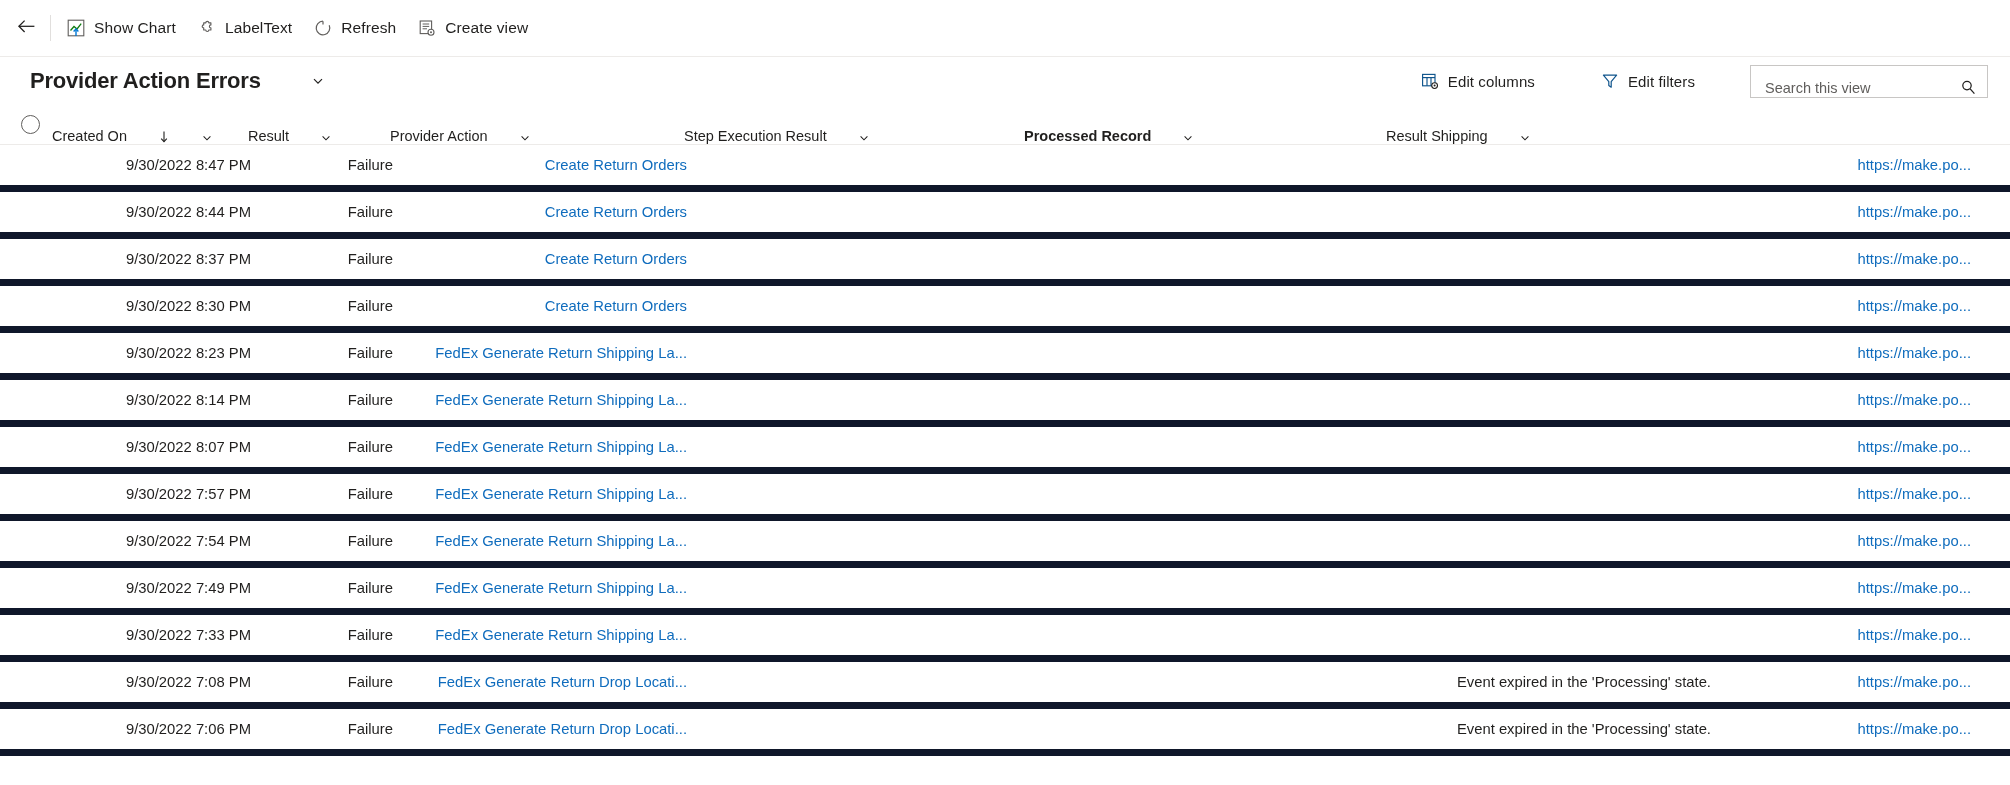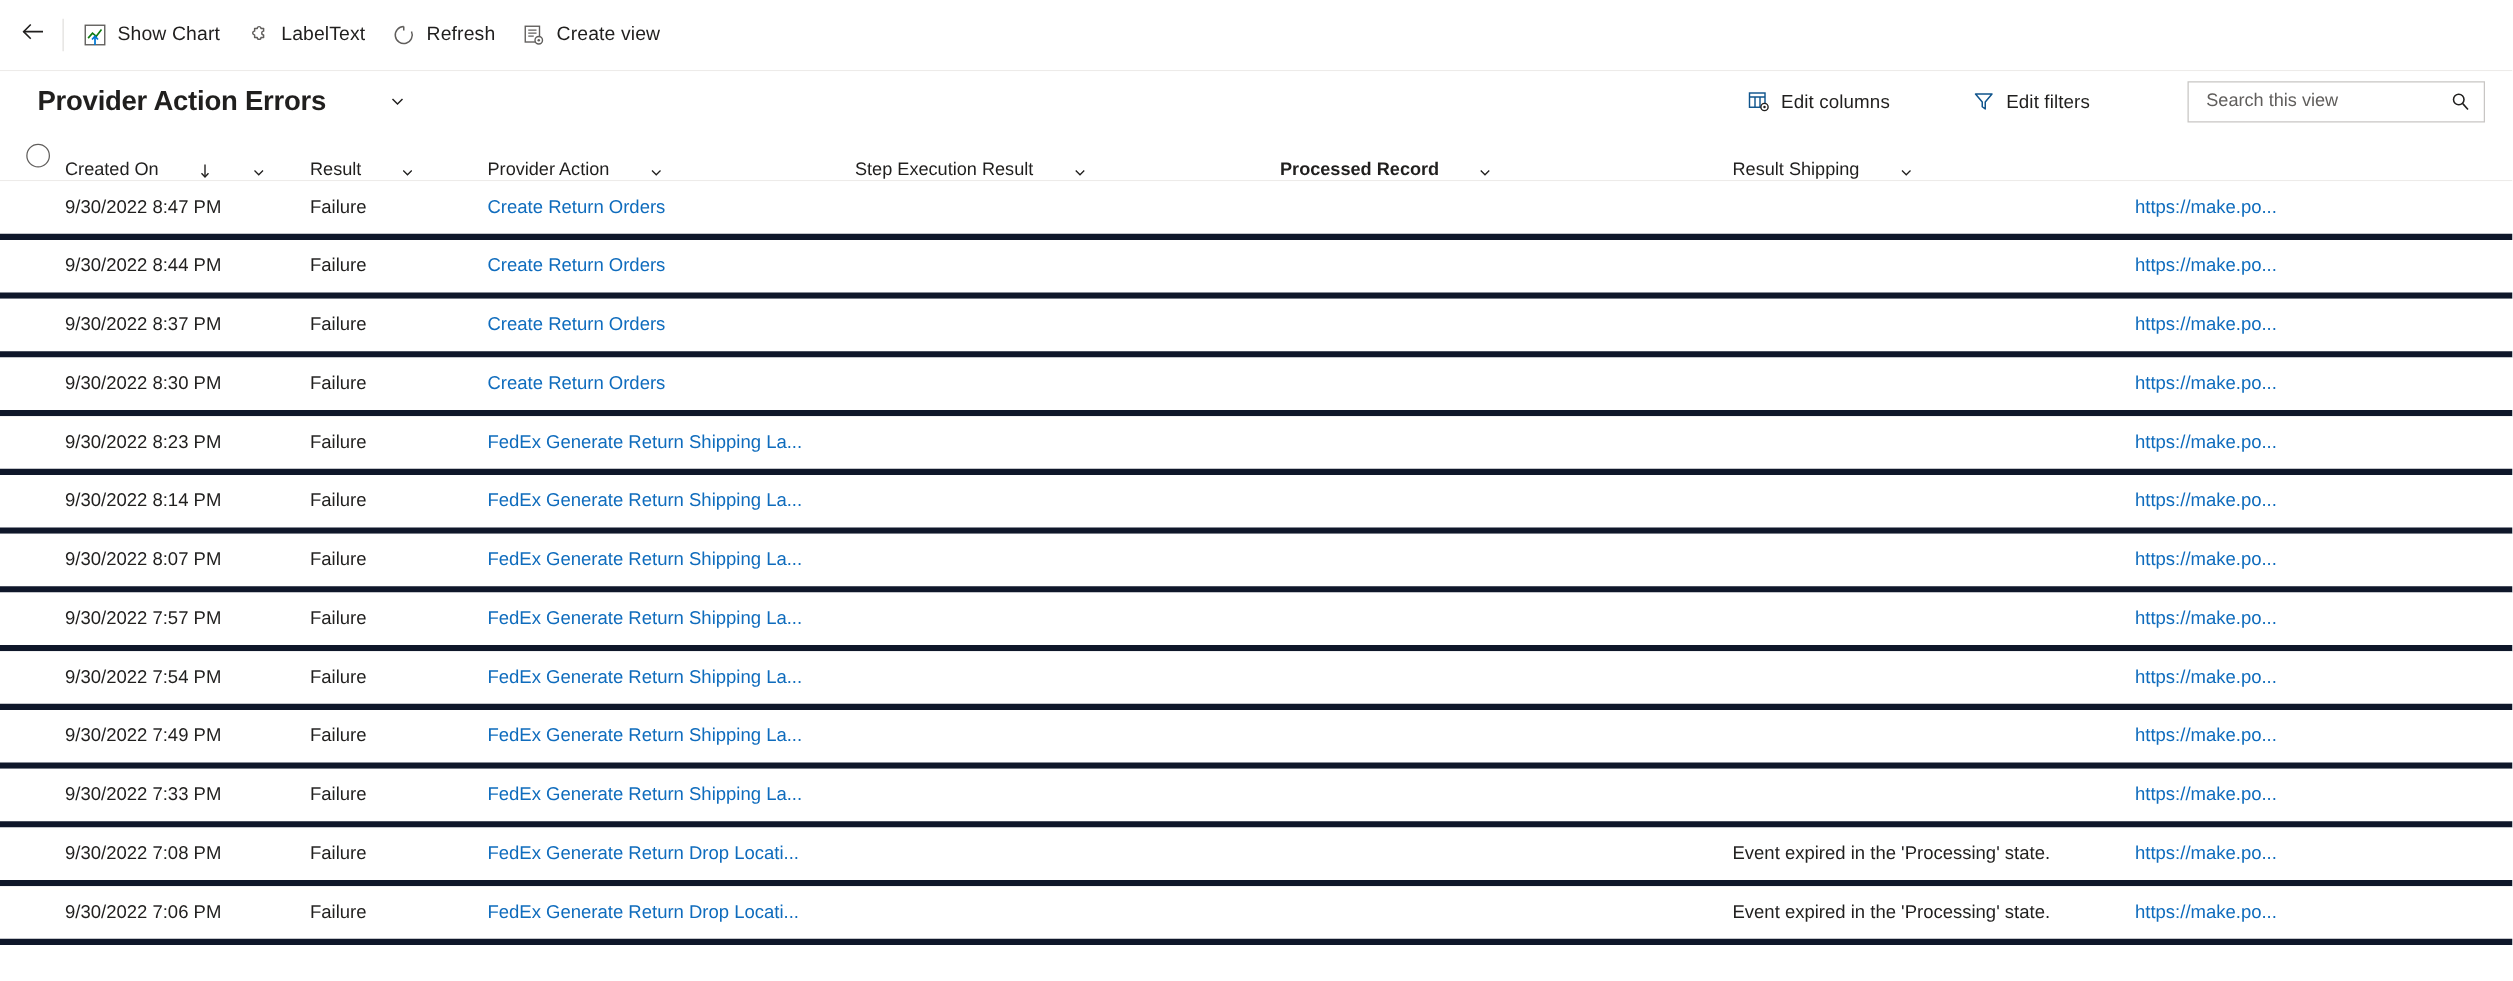--- a/index.html
+++ b/index.html
@@ -93,26 +93,26 @@
     align-items: center;
     height: 34px;
     padding: 0 10px;
     margin-left: 6px;
     cursor: pointer;
     white-space: nowrap;
   }
   .title-cmd .cmd-label { font-size: 15px; }
 
   .search-box {
-    margin-left: 28px;
+    margin-left: 5px;
     width: 238px;
     height: 33px;
     border: 1px solid #c8c6c4;
     display: flex;
-    align-items: center;
+    align-items: flex-end;
     padding: 0 10px 0 12px;
     background: #ffffff;
   }
   .search-box input {
     border: none;
     outline: none;
     flex: 1 1 auto;
     font-family: "Liberation Sans", sans-serif;
     font-size: 14.5px;
     color: #201f1e;
@@ -174,23 +174,24 @@
     margin-left: 7px;
     display: flex;
     align-items: center;
     flex: none;
   }
 
   .grid-row {
     display: flex;
     align-items: center;
     height: 47px;
-    padding-left: 8px;
-    border-bottom: 5px solid #0f172a;
+    padding-left: 25px;
+    border-bottom: 7px solid #0f172a;
     background: #ffffff;
+    text-align: right;
   }
   .cell {
     font-size: 14.8px;
     color: #201f1e;
     white-space: nowrap;
     overflow: hidden;
     text-overflow: ellipsis;
     padding-right: 14px;
   }
   .cell.link {

